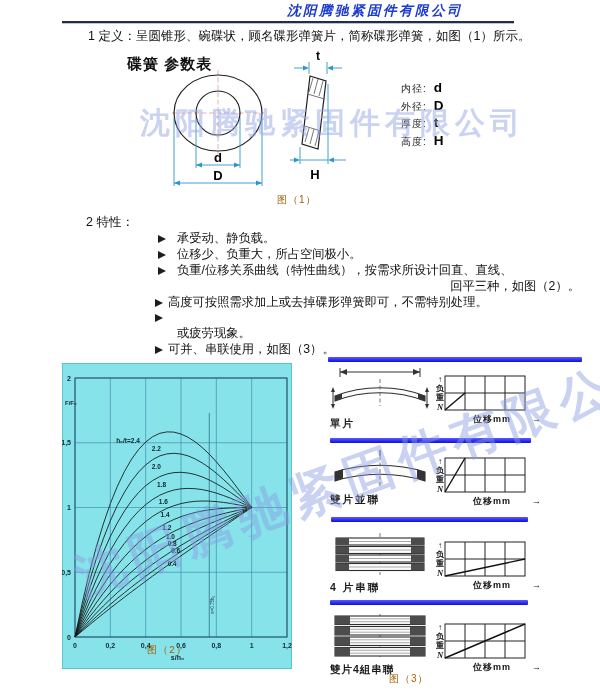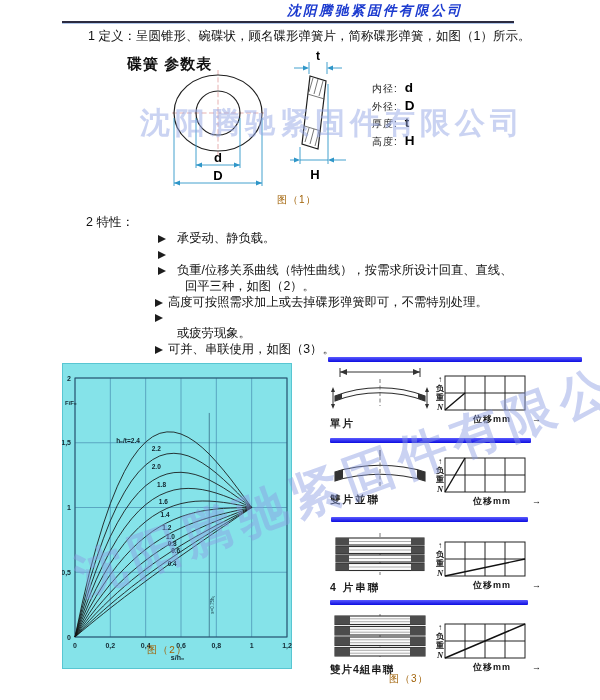--- a/index.html
+++ b/index.html
@@ -15,37 +15,37 @@
 
   
   .defline{top:28px;left:88px;font-size:12.5px;}
 
   
   .f1title{top:55px;left:127px;font-size:15px;font-weight:bold;letter-spacing:1px;text-align:right;}
   .topview{top:68px;left:168px;}
   .sideview{top:48px;left:288px;}
   .params{top:80px;left:372px;}
   .prow{display:flex;align-items:baseline;height:17.5px;}
-  .pname{font-size:10px;color:#222;letter-spacing:1px;}
+  .pname{font-size:10px;color:#222;letter-spacing:1px;margin-left:29px;}
   .psym{font-size:13.5px;font-weight:bold;margin-left:7px;color:#000;}
   .cap{font-size:10px;letter-spacing:1px;color:#a16207;}
   .cap1{top:193px;left:277px;}
   .cap2{top:643px;left:147px;font-family:Liberation Mono, monospace;}
   .cap3{top:672px;left:389px;}
 
   
   .heading2{top:214px;left:86px;font-size:12.5px;}
   #bullets{top:231px;left:150px;width:430px;font-size:12.3px;}
   .bline{height:15.9px;line-height:15.9px;white-space:nowrap;}
   .barrow{display:inline-block;width:0;height:0;border-top:4.5px solid transparent;
           border-bottom:4.5px solid transparent;border-left:8px solid #1d1d1d;
           transform:translateY(1px);}
   .bline.a{padding-left:8px;} .bline.a .barrow{margin-right:11px;}
   .bline.b{padding-left:5px;} .bline.b .barrow{margin-right:5px;}
-  .bline.c{padding-left:35px;} .bline.c2{padding-left:27px;}
+  .bline.c{padding-left:35px;text-align:right;} .bline.c2{padding-left:27px;}
 
   
   .chartpanel{top:363px;left:62px;width:230px;height:306px;background:#85e3e9;
               box-shadow:inset 0 0 0 1px #58c6d2;}
   .grid{stroke:#3d7da6;stroke-width:.6;fill:none;}
   .frame{stroke:#27506b;stroke-width:1;fill:none;}
   .curve{stroke:#141414;stroke-width:.85;fill:none;stroke-linejoin:round;}
   .ann{stroke:#2c5c78;stroke-width:.7;}
   .clab{font:bold 6.5px "Liberation Sans",sans-serif;fill:#10222c;}
   .tick{font:bold 7px "Liberation Sans",sans-serif;fill:#132832;}
@@ -165,21 +165,21 @@
       <span class="pname">高度:</span>
       <span class="psym">H</span>
     </div>
   </div>
 
   <div class="abs cap cap1">图（1）</div>
 
   <div class="abs heading2">2 特性：</div>
   <div class="abs" id="bullets">
       <div class="bline a"><span class="barrow"></span><span>承受动、静负载。</span></div>
-      <div class="bline a"><span class="barrow"></span></div>
+      <div class="bline a"><span class="barrow"></span><span>位移少、负重大，所占空间极小。</span></div>
       <div class="bline a"><span class="barrow"></span><span>负重/位移关系曲线（特性曲线），按需求所设计回直、直线、</span></div>
       <div class="bline c"><span>回平三种，如图（2）。</span></div>
       <div class="bline b"><span class="barrow"></span><span>高度可按照需求加上或去掉碟形弹簧即可，不需特别处理。</span></div>
       <div class="bline b"><span class="barrow"></span></div>
       <div class="bline c2"><span>或疲劳现象。</span></div>
       <div class="bline b"><span class="barrow"></span><span>可并、串联使用，如图（3）。</span></div>
     </div>
 
   <div class="abs chartpanel" id="chart"><svg width="230" height="306" viewBox="0 0 230 306">
         <line class="grid" x1="13" y1="274" x2="13" y2="15"></line>

